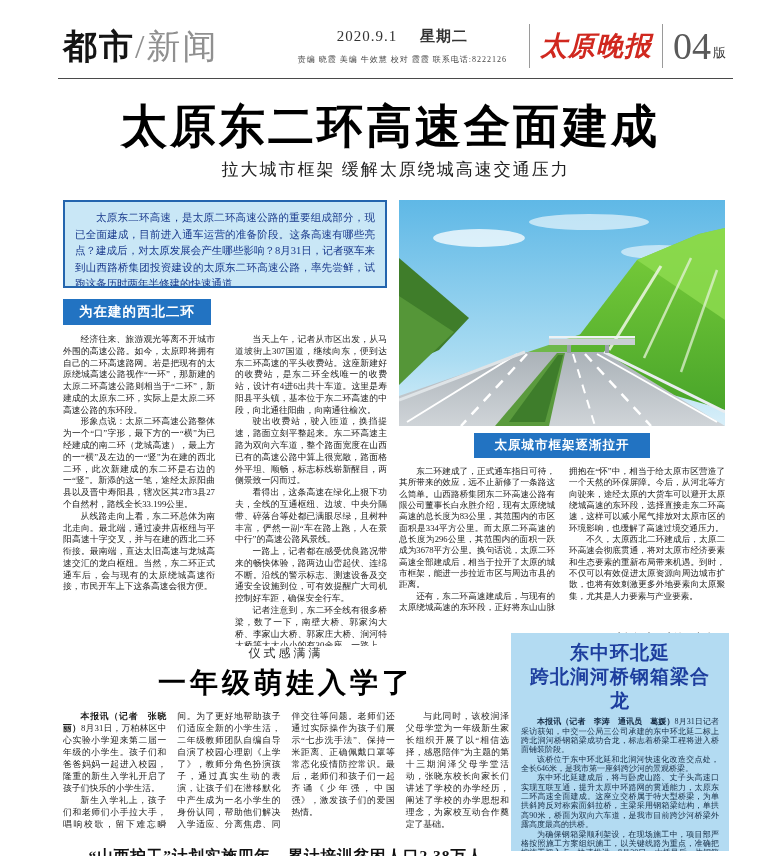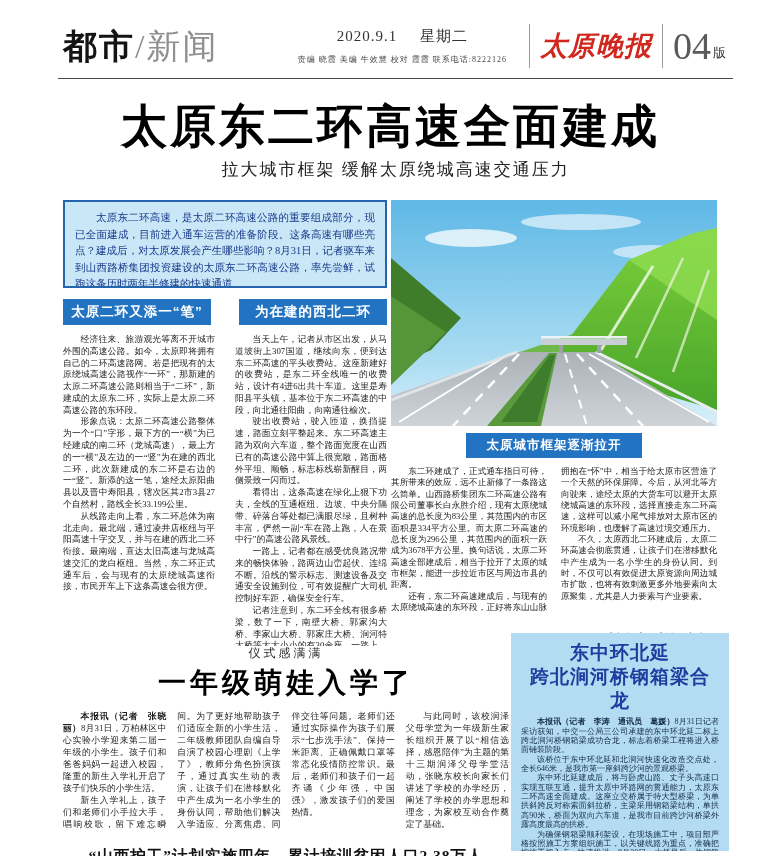--- a/index.html
+++ b/index.html
@@ -9,37 +9,37 @@
     background:#ffffff; overflow:hidden;
     font-family:"Liberation Serif","DejaVu Serif",serif; color:#1d1d1d;
   }
   
   .hdr-section { position:absolute; left:60px; top:24px; font-size:34px; letter-spacing:2px; }
   .hdr-section .main { font-weight:bold; color:#141414; }
   .hdr-section .sub  { color:#909090; }
   .hdr-right { position:absolute; right:34px; top:22px; display:flex; align-items:center; height:48px; }
   .date-block { text-align:center; margin-right:12px; }
   .date-line  { font-size:15px; color:#333; letter-spacing:1px; }
-  .date-line .weekday { font-weight:normal; margin-left:18px; }
+  .date-line .weekday { font-weight:bold; margin-left:18px; }
   .staff-line { font-size:8px; color:#444; margin-top:8px; letter-spacing:1px; white-space:nowrap; }
   .v-div { width:1px; height:44px; background:#9a9a9a; margin:0 10px; }
   .masthead { color:#d0281f; font-size:27px; font-weight:bold; font-style:italic; letter-spacing:1px; white-space:nowrap; }
   .pagenum { display:flex; align-items:flex-end; }
   .pagenum .num { font-size:38px; color:#5a5a5a; line-height:1; }
   .pagenum .lab { font-size:13px; color:#333; margin-left:2px; margin-bottom:3px; }
   .hdr-rule { position:absolute; left:55px; width:675px; top:78px; border-top:1.5px solid #4a4a4a; }
   
   .headline {
     position:absolute; left:50px; width:675px; top:96px; text-align:center;
     font-family:"Liberation Sans","DejaVu Sans",sans-serif;
     font-size:46px; font-weight:900; letter-spacing:3px; color:#000;
   }
   .subheadline { position:absolute; left:55px; width:675px; top:158px; text-align:center; font-size:17px; color:#222; letter-spacing:2px; }
   
-  .main-area { position:absolute; left:60px; top:200px; width:662px; display:grid; grid-template-columns:324px 326px; column-gap:4px; }
+  .main-area { position:absolute; left:60px; top:200px; width:662px; display:grid; grid-template-columns:324px 326px; column-gap:12px; }
   .intro-box {
     background:#c9e7f6; border:2px solid #2465ae; padding:8px 10px; height:88px;
     font-size:10.5px; line-height:1.58; color:#17378a; text-align:justify; overflow:hidden;
   }
   .intro-box p { text-indent:2em; }
   .subhead-row { display:grid; grid-template-columns:148px 148px; justify-content:space-between; margin-top:11px; }
   .col-subhead {
     background:#2273c2; color:#fff; text-align:center; padding:4px 0;
     font-size:13.5px; font-weight:bold; letter-spacing:1px;
     font-family:"Liberation Sans","DejaVu Sans",sans-serif;
@@ -104,21 +104,20 @@
   <div class="headline">太原东二环高速全面建成</div>
   <div class="subheadline">拉大城市框架 缓解太原绕城高速交通压力</div>
 
   <div class="main-area">
 
     <div>
       <div class="intro-box">
         <p>太原东二环高速，是太原二环高速公路的重要组成部分，现已全面建成，目前进入通车运营的准备阶段。这条高速有哪些亮点？建成后，对太原发展会产生哪些影响？8月31日，记者驱车来到山西路桥集团投资建设的太原东二环高速公路，率先尝鲜，试跑这条历时两年半修建的快速通道。</p>
       </div>
       <div class="subhead-row">
-        <div class="col-subhead">太原二环又添一“笔”</div>
         <div class="col-subhead">为在建的西北二环</div>
       </div>
       <div class="two-cols">
         <div class="body-col">
           <p>经济往来、旅游观光等离不开城市外围的高速公路。如今，太原即将拥有自己的二环高速路网。若是把现有的太原绕城高速公路视作“一环”，那新建的太原二环高速公路则相当于“二环”，新建成的太原东二环，实际上是太原二环高速公路的东环段。</p>
           <p>形象点说：太原二环高速公路整体为一个“口”字形，最下方的一“横”为已经建成的南二环（龙城高速），最上方的一“横”及左边的一“竖”为在建的西北二环，此次新建成的东二环是右边的一“竖”。新添的这一笔，途经太原阳曲县以及晋中寿阳县，辖次区其2市3县27个自然村，路线全长33.199公里。</p>
           <p>从线路走向上看，东二环总体为南北走向。最北端，通过凌井店枢纽与平阳高速十字交叉，并与在建的西北二环衔接。最南端，直达太旧高速与龙城高速交汇的龙白枢纽。当然，东二环正式通车后，会与现有的太原绕城高速衔接，市民开车上下这条高速会很方便。</p>
         </div>
         <div class="body-col">
           <p>当天上午，记者从市区出发，从马道坡街上307国道，继续向东，便到达东二环高速的平头收费站。这座新建好的收费站，是东二环全线唯一的收费站，设计有4进6出共十车道。这里是寿阳县平头镇，基本位于东二环高速的中段，向北通往阳曲，向南通往榆次。</p>
@@ -181,21 +180,21 @@
           <rect x="150" y="139" width="86" height="6" fill="#c9cfd4"></rect>
           <rect x="150" y="136" width="86" height="2.5" fill="#eef2f4"></rect>
           <rect x="168" y="145" width="4" height="8" fill="#9aa2a8"></rect>
           <rect x="206" y="145" width="4" height="8" fill="#9aa2a8"></rect>
         </svg>
       </div>
       <div class="photo-caption">太原城市框架逐渐拉开</div>
       <div class="flow-cols">
         <p>东二环建成了，正式通车指日可待，其所带来的效应，远不止新修了一条路这么简单。山西路桥集团东二环高速公路有限公司董事长白永胜介绍，现有太原绕城高速的总长度为83公里，其范围内的市区面积是334平方公里。而太原二环高速的总长度为296公里，其范围内的面积一跃成为3678平方公里。换句话说，太原二环高速全部建成后，相当于拉开了太原的城市框架，能进一步拉近市区与周边市县的距离。</p>
         <p>还有，东二环高速建成后，与现有的太原绕城高速的东环段，正好将东山山脉拥抱在“怀”中，相当于给太原市区营造了一个天然的环保屏障。今后，从河北等方向驶来，途经太原的大货车可以避开太原绕城高速的东环段，选择直接走东二环高速，这样可以减小尾气排放对太原市区的环境影响，也缓解了高速过境交通压力。</p>
-        <p>不久，太原西北二环建成后，太原二环高速会彻底贯通，让孩子们在潜移默化中产生成为一名小学生的身份认同。到时，不仅可以有效促进太原资源向周边城市扩散，也将有效刺激更多外地要素向太原聚集，尤其是人力要素与产业要素。</p>
+        <p>不久，太原西北二环建成后，太原二环高速会彻底贯通，将对太原市经济要素和生态要素的重新布局带来机遇。到时，不仅可以有效促进太原资源向周边城市扩散，也将有效刺激更多外地要素向太原聚集，尤其是人力要素与产业要素。</p>
       </div>
       <div class="byline">本报记者　李涛　文/摄</div>
     </div>
   </div>
 
   <div class="bottom-area">
 
     <div class="school-art">
       <div class="kicker">仪式感满满</div>
       <div class="school-headline">一年级萌娃入学了</div>

